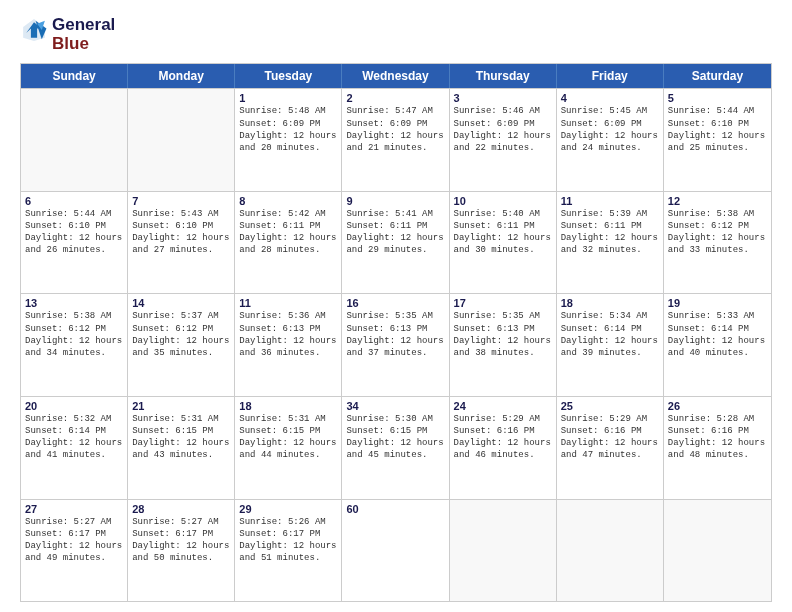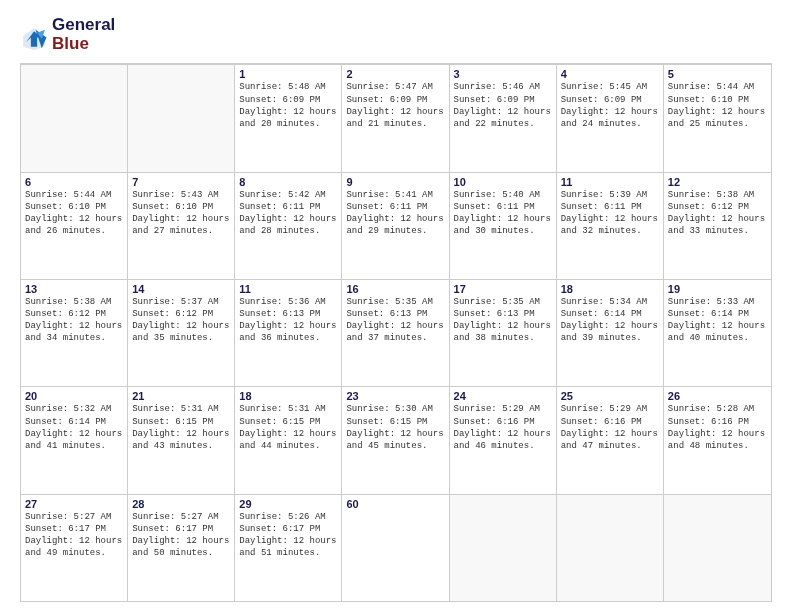--- a/index.html
+++ b/index.html
@@ -18,21 +18,21 @@
       flex-direction: column;
     }
     .header {
       display: flex;
       justify-content: space-between;
       align-items: flex-start;
       margin-bottom: 10px;
     }
     .logo {
       display: flex;
-      align-items: flex-end;
+      align-items: flex-start;
       gap: 4px;
     }
     .logo-icon {
       width: 28px;
       height: 28px;
     }
     .title-block {
       text-align: right;
     }
     .title-block h1 {
@@ -120,20 +120,29 @@
         <div style="font-size:17px;font-weight:bold;color:#7f1d1d;line-height:1.1;">Blue</div>
       </div>
     </div>
     <div class="title-block">
       <h1></h1>
       <h2></h2>
     </div>
   </div>
 
   <div class="calendar">
+    <div class="cal-header-row">
+      <div class="cal-header-cell">Sunday</div>
+      <div class="cal-header-cell">Monday</div>
+      <div class="cal-header-cell">Tuesday</div>
+      <div class="cal-header-cell">Wednesday</div>
+      <div class="cal-header-cell">Thursday</div>
+      <div class="cal-header-cell">Friday</div>
+      <div class="cal-header-cell">Saturday</div>
+    </div>
     <div class="cal-body" id="cal-body">
     <div class="cal-week">
           <div class="cal-cell empty"></div>
           <div class="cal-cell empty"></div>
           <div class="cal-cell">
             <span class="day-num">1</span>
             <div class="sun-info">Sunrise: 5:48 AM<br>Sunset: 6:09 PM<br>Daylight: 12 hours and 20 minutes.</div>
           </div>
           <div class="cal-cell">
             <span class="day-num">2</span>
@@ -219,21 +228,21 @@
           </div>
           <div class="cal-cell">
             <span class="day-num">21</span>
             <div class="sun-info">Sunrise: 5:31 AM<br>Sunset: 6:15 PM<br>Daylight: 12 hours and 43 minutes.</div>
           </div>
           <div class="cal-cell">
             <span class="day-num">18</span>
             <div class="sun-info">Sunrise: 5:31 AM<br>Sunset: 6:15 PM<br>Daylight: 12 hours and 44 minutes.</div>
           </div>
           <div class="cal-cell">
-            <span class="day-num">23</span>
+            <span class="day-num">34</span>
             <div class="sun-info">Sunrise: 5:30 AM<br>Sunset: 6:15 PM<br>Daylight: 12 hours and 45 minutes.</div>
           </div>
           <div class="cal-cell">
             <span class="day-num">24</span>
             <div class="sun-info">Sunrise: 5:29 AM<br>Sunset: 6:16 PM<br>Daylight: 12 hours and 46 minutes.</div>
           </div>
           <div class="cal-cell">
             <span class="day-num">25</span>
             <div class="sun-info">Sunrise: 5:29 AM<br>Sunset: 6:16 PM<br>Daylight: 12 hours and 47 minutes.</div>
           </div>

